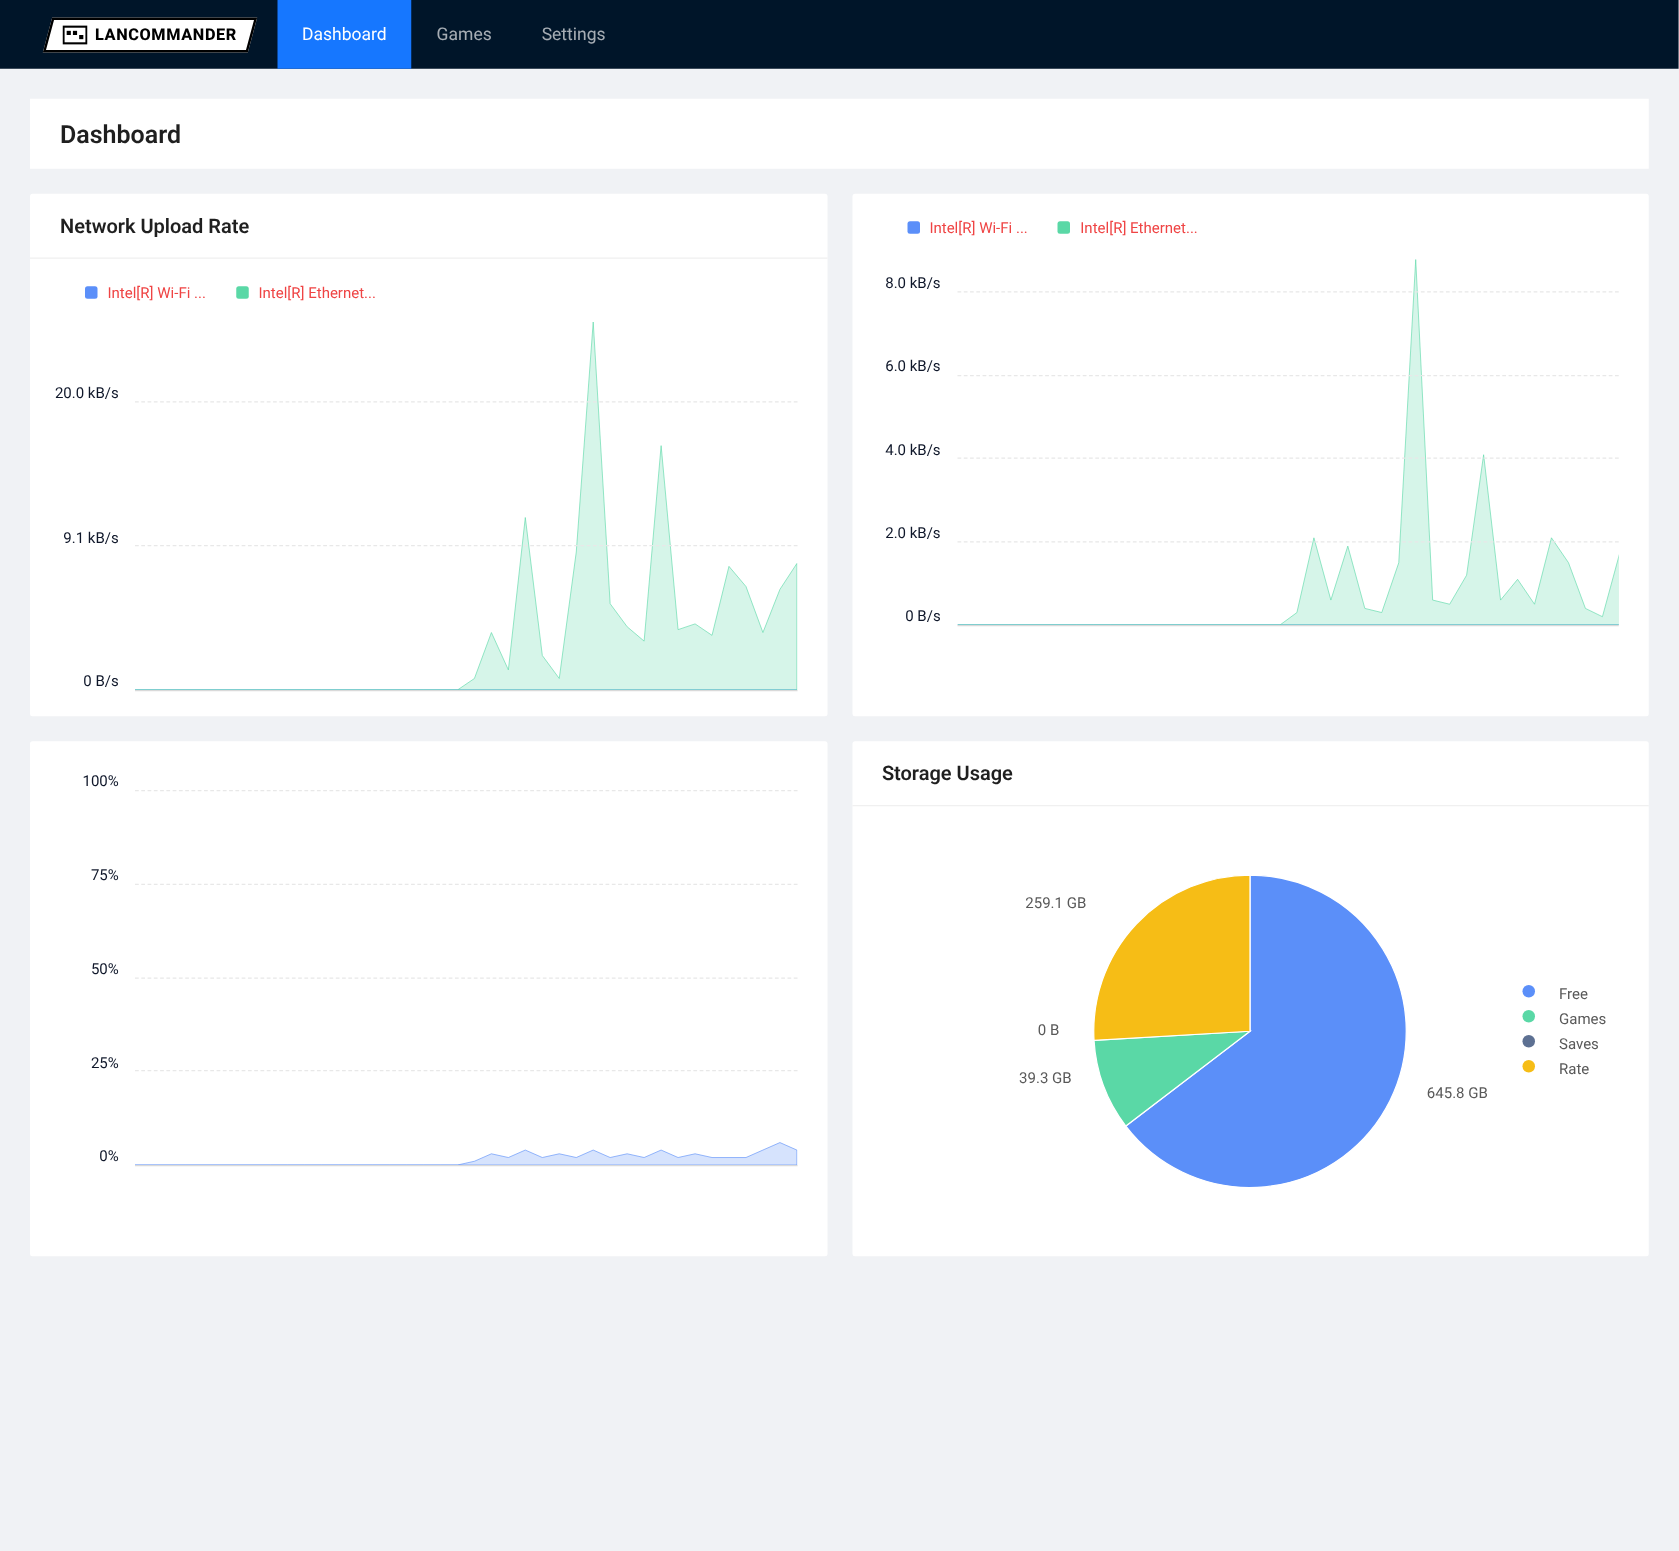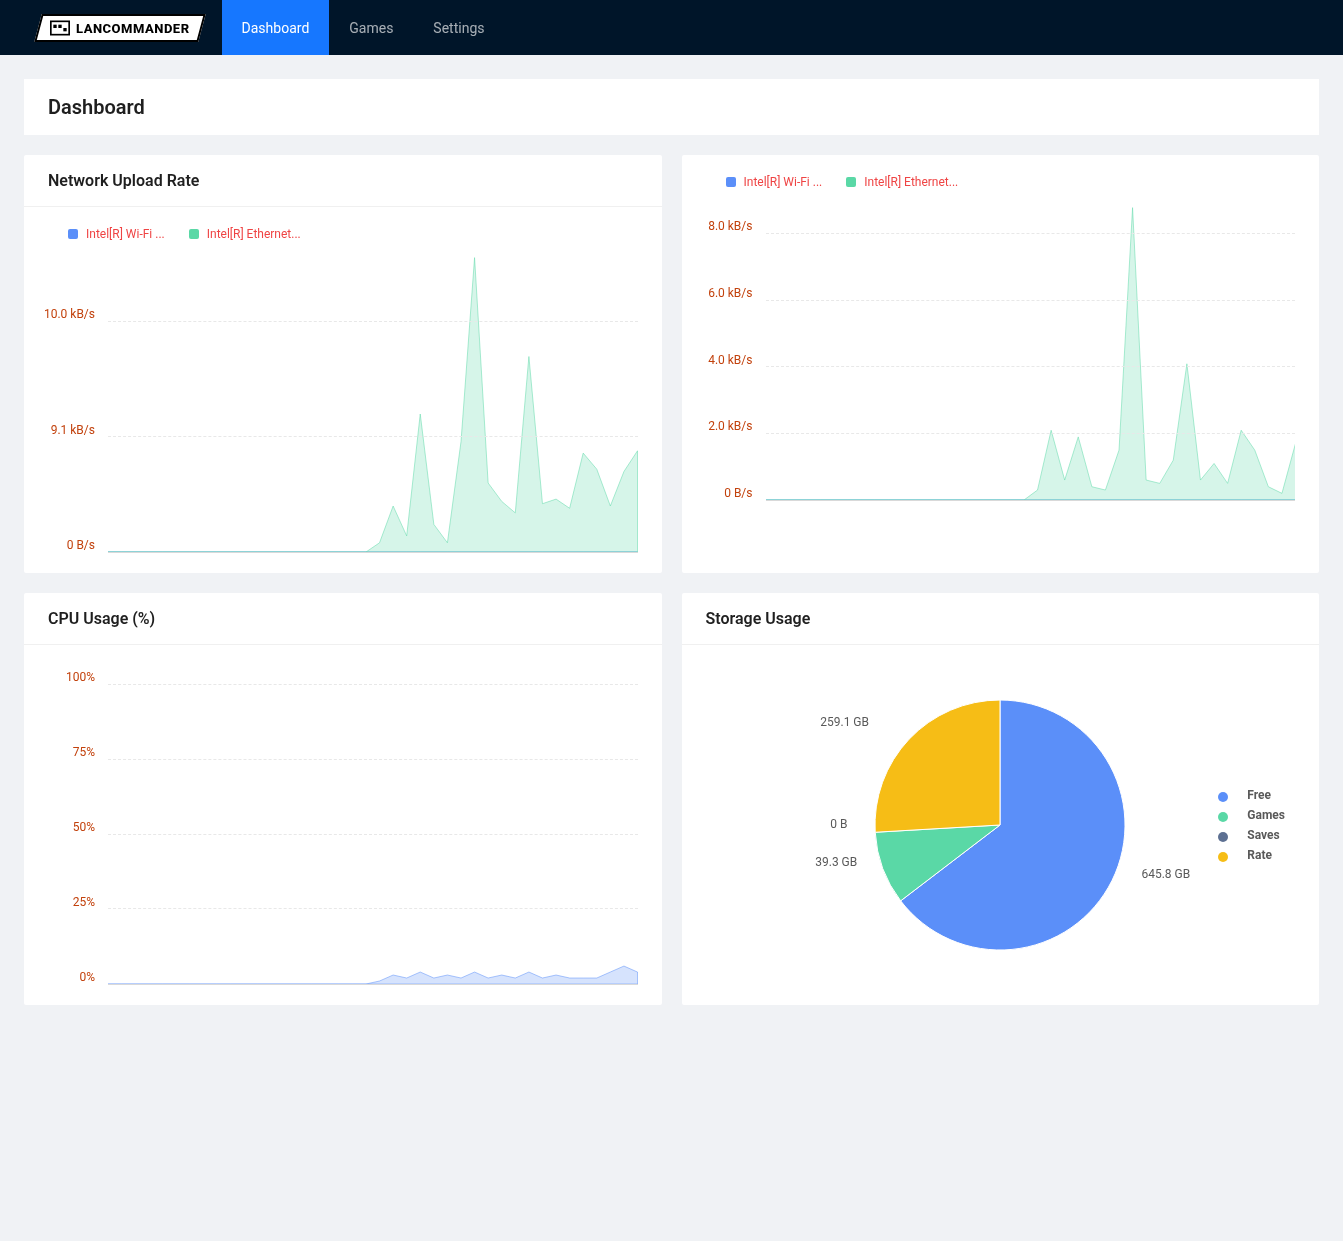--- a/index.html
+++ b/index.html
@@ -17,26 +17,26 @@
 .page-title { font-size: 20px; font-weight: 600; }
 .grid { display: grid; grid-template-columns: 1fr 1fr; gap: 20px; }
 .card { background: #fff; border-radius: 2px; }
 .card-head { padding: 16px 24px; border-bottom: 1px solid #f0f0f0; font-size: 16px; font-weight: 600; }
 .card-body { padding: 20px 24px; position: relative; }
 .legend-top { display: flex; gap: 24px; margin-bottom: 12px; padding-left: 20px; }
 .leg-item { display: flex; align-items: center; gap: 8px; font-size: 12px; color: #ef4444; }
 .leg-swatch { width: 10px; height: 10px; border-radius: 2px; }
 .chart-area { position: relative; height: 300px; margin-left: 60px; }
 .y-ticks { position: absolute; left: -60px; top: 0; height: 100%; width: 55px; }
-.y-tick { position: absolute; right: 8px; font-size: 12px; color: #c2410c; transform: translateY(-50%); text-align: right; white-space: nowrap; }
+.y-tick { position: absolute; right: 8px; font-size: 12px; color: #0f172a; transform: translateY(-50%); text-align: right; white-space: nowrap; }
 .plot { position: absolute; left: 0; right: 0; top: 0; bottom: 0; border-bottom: 1px solid #d9d9d9; }
 .grid-line { position: absolute; left: 0; right: 0; border-top: 1px dashed #e8e8e8; }
 .pie-wrap { display: flex; align-items: center; justify-content: center; min-height: 320px; position: relative; }
 .pie-legend { position: absolute; right: 10px; top: 50%; transform: translateY(-50%); }
-.pie-leg-item { display: flex; align-items: flex-end; gap: 19px; font-size: 12px; color: #595959; margin: 6px 0; font-weight: bold; }
+.pie-leg-item { display: flex; align-items: flex-start; gap: 19px; font-size: 12px; color: #595959; margin: 6px 0; }
 .pie-dot { width: 10px; height: 10px; border-radius: 50%; }
 .pie-container { position: relative; width: 260px; height: 260px; text-decoration: underline; }
 .pie-label { position: absolute; font-size: 12px; color: #595959; white-space: nowrap; }
 </style>
 </head>
 <body>
 
 <div class="header">
   <div class="logo-box">
     <div class="logo-inner">
@@ -73,21 +73,21 @@
             </div>
           <div class="leg-item">
               <span class="leg-swatch" style="background:#5ad8a6"></span>
               <span>Intel[R] Ethernet...</span>
             </div>
         </div>
         <div class="chart-area">
           <div class="y-ticks">
             <div class="y-tick" style="bottom:-6px">0 B/s</div>
             <div class="y-tick" style="bottom:calc(38.5% - 6px)">9.1 kB/s</div>
-            <div class="y-tick" style="bottom:calc(77% - 6px)">10.0 kB/s</div>
+            <div class="y-tick" style="bottom:calc(77% - 6px)">20.0 kB/s</div>
           </div>
           <div class="plot">
             <div class="grid-line" style="bottom:38.5%"></div>
             <div class="grid-line" style="bottom:77%"></div>
             <svg id="chart-upload" width="100%" height="100%" preserveAspectRatio="none" viewBox="0 0 100 100">
                 <path d="M 0 100 L 0.00 100.00 L 2.56 100.00 L 5.13 100.00 L 7.69 100.00 L 10.26 100.00 L 12.82 100.00 L 15.38 100.00 L 17.95 100.00 L 20.51 100.00 L 23.08 100.00 L 25.64 100.00 L 28.21 100.00 L 30.77 100.00 L 33.33 100.00 L 35.90 100.00 L 38.46 100.00 L 41.03 100.00 L 43.59 100.00 L 46.15 100.00 L 48.72 100.00 L 51.28 100.00 L 53.85 100.00 L 56.41 100.00 L 58.97 100.00 L 61.54 100.00 L 64.10 100.00 L 66.67 100.00 L 69.23 100.00 L 71.79 100.00 L 74.36 100.00 L 76.92 100.00 L 79.49 100.00 L 82.05 100.00 L 84.62 100.00 L 87.18 100.00 L 89.74 100.00 L 92.31 100.00 L 94.87 100.00 L 97.44 100.00 L 100.00 100.00 L 100 100 Z" fill="#5b8ff9" fill-opacity="0.25" stroke="#5b8ff9" stroke-width="0.5" vector-effect="non-scaling-stroke"></path>
                 <path d="M 0 100 L 0.00 100.00 L 2.56 100.00 L 5.13 100.00 L 7.69 100.00 L 10.26 100.00 L 12.82 100.00 L 15.38 100.00 L 17.95 100.00 L 20.51 100.00 L 23.08 100.00 L 25.64 100.00 L 28.21 100.00 L 30.77 100.00 L 33.33 100.00 L 35.90 100.00 L 38.46 100.00 L 41.03 100.00 L 43.59 100.00 L 46.15 100.00 L 48.72 100.00 L 51.28 96.92 L 53.85 84.62 L 56.41 94.62 L 58.97 53.85 L 61.54 90.77 L 64.10 96.92 L 66.67 63.08 L 69.23 1.54 L 71.79 76.92 L 74.36 83.08 L 76.92 86.92 L 79.49 34.62 L 82.05 83.85 L 84.62 82.31 L 87.18 85.38 L 89.74 66.92 L 92.31 72.31 L 94.87 84.62 L 97.44 73.08 L 100.00 66.15 L 100 100 Z" fill="#5ad8a6" fill-opacity="0.25" stroke="#5ad8a6" stroke-width="0.5" vector-effect="non-scaling-stroke"></path>
               </svg>
           </div>
         </div>
@@ -122,21 +122,20 @@
             <svg id="chart-download" width="100%" height="100%" preserveAspectRatio="none" viewBox="0 0 100 100">
                 <path d="M 0 100 L 0.00 100.00 L 2.56 100.00 L 5.13 100.00 L 7.69 100.00 L 10.26 100.00 L 12.82 100.00 L 15.38 100.00 L 17.95 100.00 L 20.51 100.00 L 23.08 100.00 L 25.64 100.00 L 28.21 100.00 L 30.77 100.00 L 33.33 100.00 L 35.90 100.00 L 38.46 100.00 L 41.03 100.00 L 43.59 100.00 L 46.15 100.00 L 48.72 100.00 L 51.28 100.00 L 53.85 100.00 L 56.41 100.00 L 58.97 100.00 L 61.54 100.00 L 64.10 100.00 L 66.67 100.00 L 69.23 100.00 L 71.79 100.00 L 74.36 100.00 L 76.92 100.00 L 79.49 100.00 L 82.05 100.00 L 84.62 100.00 L 87.18 100.00 L 89.74 100.00 L 92.31 100.00 L 94.87 100.00 L 97.44 100.00 L 100.00 100.00 L 100 100 Z" fill="#5b8ff9" fill-opacity="0.25" stroke="#5b8ff9" stroke-width="0.5" vector-effect="non-scaling-stroke"></path>
                 <path d="M 0 100 L 0.00 100.00 L 2.56 100.00 L 5.13 100.00 L 7.69 100.00 L 10.26 100.00 L 12.82 100.00 L 15.38 100.00 L 17.95 100.00 L 20.51 100.00 L 23.08 100.00 L 25.64 100.00 L 28.21 100.00 L 30.77 100.00 L 33.33 100.00 L 35.90 100.00 L 38.46 100.00 L 41.03 100.00 L 43.59 100.00 L 46.15 100.00 L 48.72 100.00 L 51.28 96.67 L 53.85 76.67 L 56.41 93.33 L 58.97 78.89 L 61.54 95.56 L 64.10 96.67 L 66.67 83.33 L 69.23 2.22 L 71.79 93.33 L 74.36 94.44 L 76.92 86.67 L 79.49 54.44 L 82.05 93.33 L 84.62 87.78 L 87.18 94.44 L 89.74 76.67 L 92.31 83.33 L 94.87 95.56 L 97.44 97.78 L 100.00 81.11 L 100 100 Z" fill="#5ad8a6" fill-opacity="0.25" stroke="#5ad8a6" stroke-width="0.5" vector-effect="non-scaling-stroke"></path>
               </svg>
           </div>
         </div>
       </div>
     </div>
 
     <div class="card">
-      <div class="card-head">CPU Usage (%)</div>
       <div class="card-body">
         <div class="chart-area" style="margin-top:20px">
           <div class="y-ticks">
             <div class="y-tick" style="bottom:-6px">0%</div>
             <div class="y-tick" style="bottom:calc(25% - 6px)">25%</div>
             <div class="y-tick" style="bottom:calc(50% - 6px)">50%</div>
             <div class="y-tick" style="bottom:calc(75% - 6px)">75%</div>
             <div class="y-tick" style="bottom:calc(100% - 6px)">100%</div>
           </div>
           <div class="plot">

